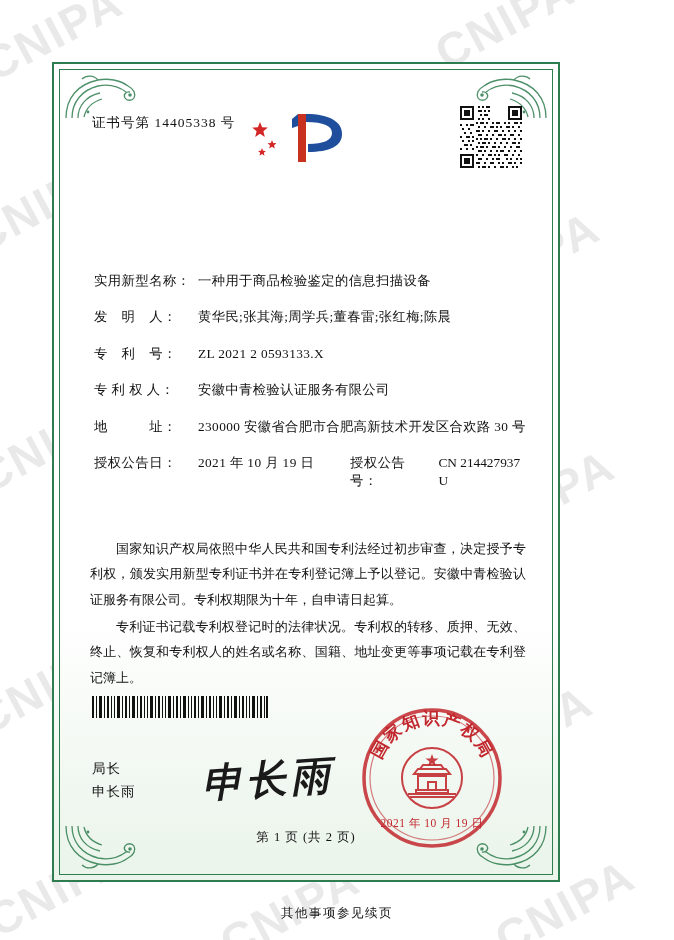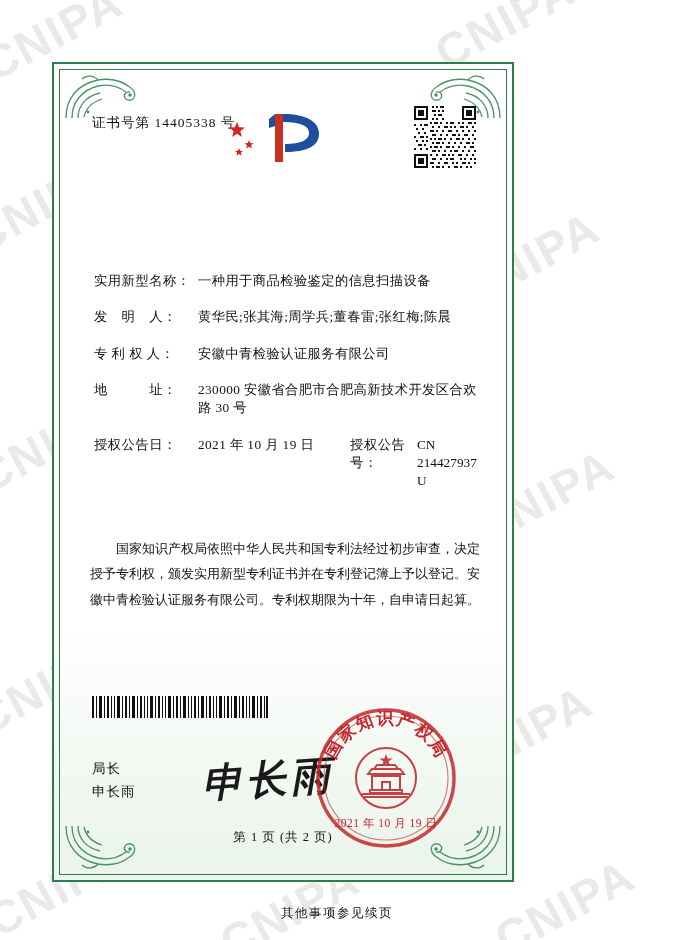--- a/index.html
+++ b/index.html
@@ -31,21 +31,21 @@
     letter-spacing: 2px;
     white-space: nowrap;
     transform-origin: center center;
   }
 
   
   .cert {
     position: absolute;
     left: 52px;
     top: 62px;
-    width: 462px;
+    width: 508px;
     height: 820px;
     border: 2px solid #2e7d4f;
     box-sizing: border-box;
     background: linear-gradient(180deg, #ffffff 0%, #ffffff 68%, #f2f8f2 86%, #eaf4ea 100%);
     z-index: 1;
   }
   .cert-inner {
     position: absolute;
     inset: 5px;
     border: 1px solid #2e7d4f;
@@ -464,37 +464,42 @@
   <div class="fields">
     <div class="row">
       <span class="lbl">实用新型名称：</span>
       <span class="val">一种用于商品检验鉴定的信息扫描设备</span>
     </div>
     <div class="row">
       <span class="lbl">发　明　人：</span>
       <span class="val">黄华民;张其海;周学兵;董春雷;张红梅;陈晨</span>
     </div>
     <div class="row">
+      <span class="lbl">专　利　号：</span>
+      <span class="val">ZL 2021 2 0593133.X</span>
+    </div>
+    <div class="row">
       <span class="lbl">专 利 权 人：</span>
       <span class="val">安徽中青检验认证服务有限公司</span>
     </div>
     <div class="row">
       <span class="lbl">地　　　址：</span>
       <span class="val">230000 安徽省合肥市合肥高新技术开发区合欢路 30 号</span>
     </div>
     <div class="row split">
       <span class="lbl">授权公告日：</span>
       <span class="val">2021 年 10 月 19 日</span>
       <span class="lbl2">授权公告号：</span>
       <span class="val2">CN 214427937 U</span>
     </div>
   </div>
 
   <div class="paras">
     <p>国家知识产权局依照中华人民共和国专利法经过初步审查，决定授予专利权，颁发实用新型专利证书并在专利登记簿上予以登记。安徽中青检验认证服务有限公司。专利权期限为十年，自申请日起算。</p>
+    <p>专利证书记载专利权登记时的法律状况。专利权的转移、质押、无效、终止、恢复和专利权人的姓名或名称、国籍、地址变更等事项记载在专利登记簿上。</p>
   </div>
 
   <div class="barcode">
     <svg width="176" height="22" viewBox="0 0 176 22" xmlns="http://www.w3.org/2000/svg" shape-rendering="crispEdges">
       <g fill="#111111">
         <rect x="0" y="0" width="2" height="22"></rect>
           <rect x="4" y="0" width="1" height="22"></rect>
         <rect x="7" y="0" width="3" height="22"></rect>
           <rect x="12" y="0" width="1" height="22"></rect>
         <rect x="15" y="0" width="2" height="22"></rect>

